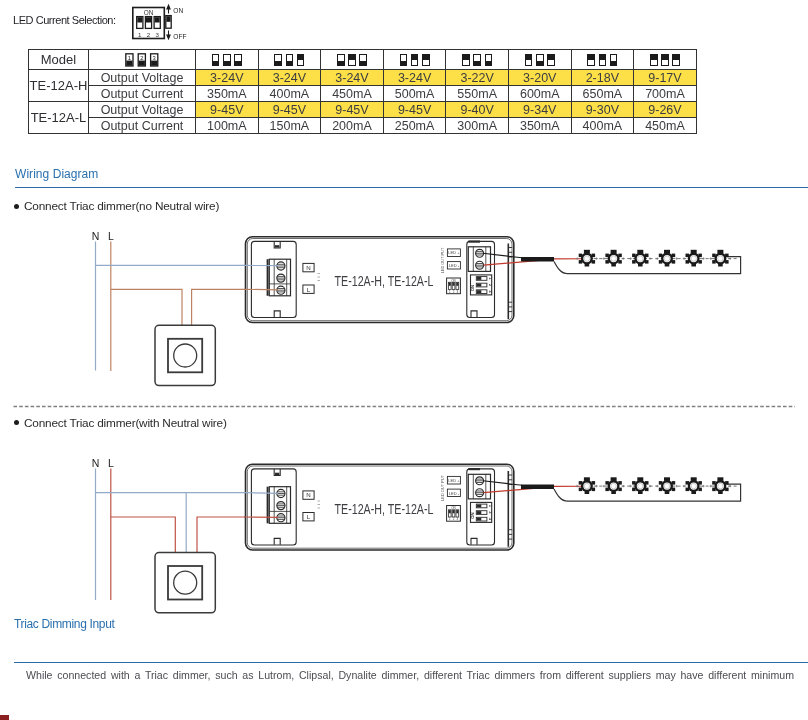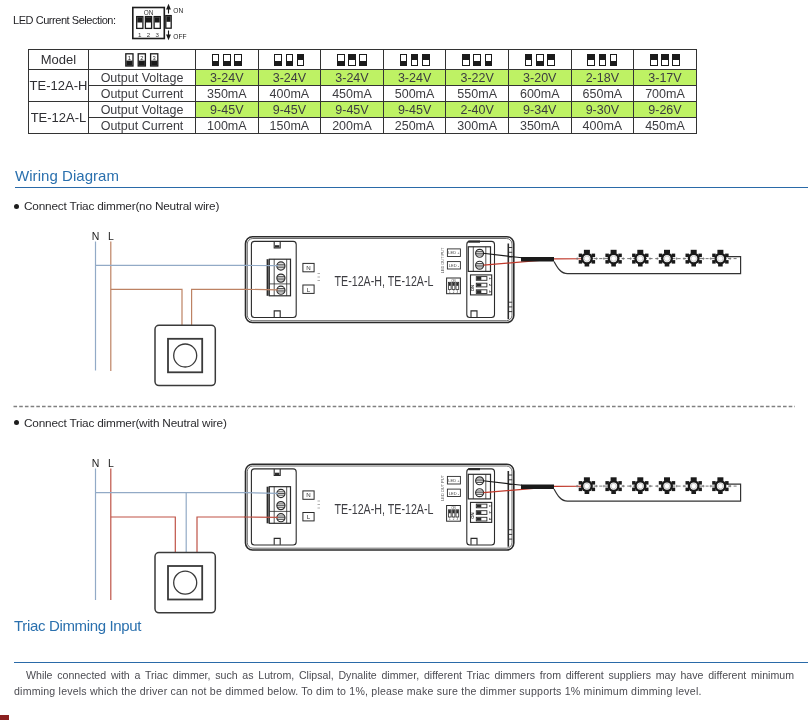--- a/index.html
+++ b/index.html
@@ -7,29 +7,29 @@
   font-family:"Liberation Sans",sans-serif;}
 .abs{position:absolute;}
 
 #lcs{left:13px;top:14px;font-size:11px;color:#1f1f23;letter-spacing:-0.45px;}
 
 #tbl{left:28px;top:49px;border-collapse:collapse;table-layout:fixed;border:1.6px solid #333;}
 #tbl td{border:1px solid #333;padding:0;text-align:center;vertical-align:middle;
   font-size:12.5px;color:#3c3c40;overflow:hidden;white-space:nowrap;}
 #tbl .hdr td{height:19px;}
 #tbl .r td{height:15px;}
-#tbl td.gy{background:#bef264;}
+#tbl td.gy{background:#fde047;}
 #tbl td.model{font-size:13px;color:#2e2e32;}
 #tbl tr.gt td{border-top:1.6px solid #333;}
 
 .sw{display:inline-block;width:5.6px;height:10.4px;border:1.6px solid #1b1b1b;margin:0 1.8px;vertical-align:middle;position:relative;background:#fff;}
 .sw.on::before{content:"";position:absolute;left:0;top:0;right:0;height:4.9px;background:#1b1b1b;}
 .sw.off::before{content:"";position:absolute;left:0;bottom:0;right:0;height:4.9px;background:#1b1b1b;}
 
-.h1{font-size:15px;color:#2a70ae;letter-spacing:0.05px;}
+.h1{font-size:12px;color:#2a70ae;letter-spacing:0.05px;}
 .hrb{height:1.2px;background:#2a6aa8;}
 .bullet{font-size:11.8px;color:#2b2b2e;letter-spacing:-0.2px;}
 .bullet .dot{display:inline-block;width:5px;height:5px;border-radius:50%;background:#1d1d1d;margin:0 5px 1px 0;vertical-align:middle;}
 #para{left:14px;top:668px;width:780px;font-size:10.6px;color:#4c4c52;line-height:15.9px;}
 #para .j{text-align:justify;text-align-last:justify;margin-left:12px;}
 #para .l2{letter-spacing:0.2px;}
 </style>
 </head>
 <body>
 <div id="page">
@@ -113,41 +113,41 @@
     <tr class="r gt">
       <td class="model" rowspan="2">TE-12A-H</td>
       <td>Output Voltage</td>
       <td class="gy">3-24V</td>
           <td class="gy">3-24V</td>
           <td class="gy">3-24V</td>
           <td class="gy">3-24V</td>
       <td class="gy">3-22V</td>
           <td class="gy">3-20V</td>
           <td class="gy">2-18V</td>
-          <td class="gy">3-17V</td>
+          <td class="gy">9-17V</td>
     </tr>
     <tr class="r">
       <td>Output Current</td>
       <td>350mA</td>
           <td>400mA</td>
           <td>450mA</td>
           <td>500mA</td>
       <td>550mA</td>
           <td>600mA</td>
           <td>650mA</td>
           <td>700mA</td>
     </tr>
     <tr class="r gt">
       <td class="model" rowspan="2">TE-12A-L</td>
       <td>Output Voltage</td>
       <td class="gy">9-45V</td>
           <td class="gy">9-45V</td>
           <td class="gy">9-45V</td>
           <td class="gy">9-45V</td>
-      <td class="gy">2-40V</td>
+      <td class="gy">9-40V</td>
           <td class="gy">9-34V</td>
           <td class="gy">9-30V</td>
           <td class="gy">9-26V</td>
     </tr>
     <tr class="r">
       <td>Output Current</td>
       <td>100mA</td>
           <td>150mA</td>
           <td>200mA</td>
           <td>250mA</td>
@@ -359,17 +359,16 @@
       <use href="#drvstrip" transform="translate(0,227.5)"></use>
       <line x1="244" y1="492.6" x2="278" y2="493.3" stroke="#92aac6" stroke-width="1.2"></line>
       <line x1="244" y1="517" x2="278" y2="517.4" stroke="#bf5347" stroke-width="1.2"></line>
     </g>
   </svg>
 
   <div class="abs h1" style="left:14px;top:617px;letter-spacing:-0.34px;">Triac Dimming Input</div>
   <div class="abs hrb" style="left:14px;top:661.5px;width:794px;"></div>
   <div class="abs" id="para">
     <div class="j">While connected with a Triac dimmer, such as Lutrom, Clipsal, Dynalite dimmer, different Triac dimmers from different suppliers may have different minimum</div>
-    <div class="l2">dimming levels which the driver can not be dimmed below. To dim to 1%, please make sure the dimmer supports 1% minimum dimming level.</div>
   </div>
   <div class="abs" style="left:0;top:714.5px;width:9px;height:5.5px;background:#8b2020;"></div>
 
 </div>
 
 </body></html>

